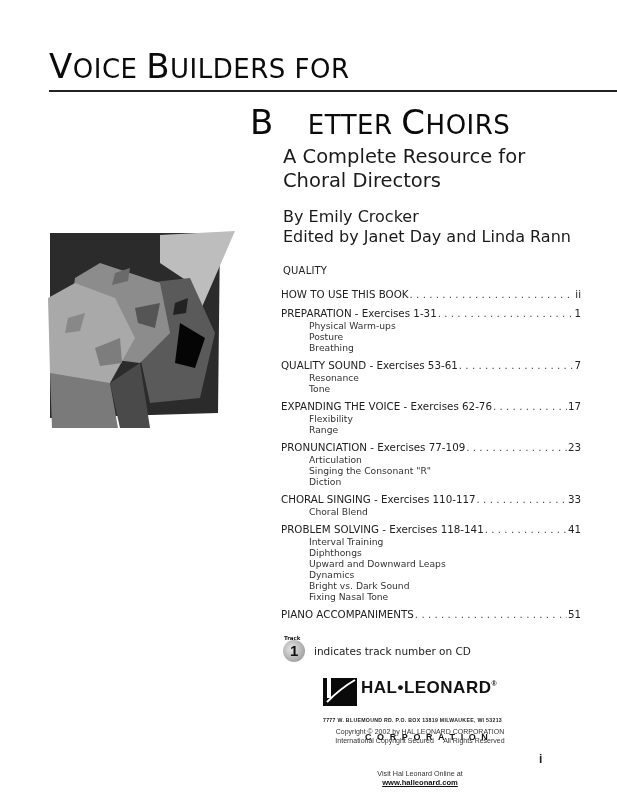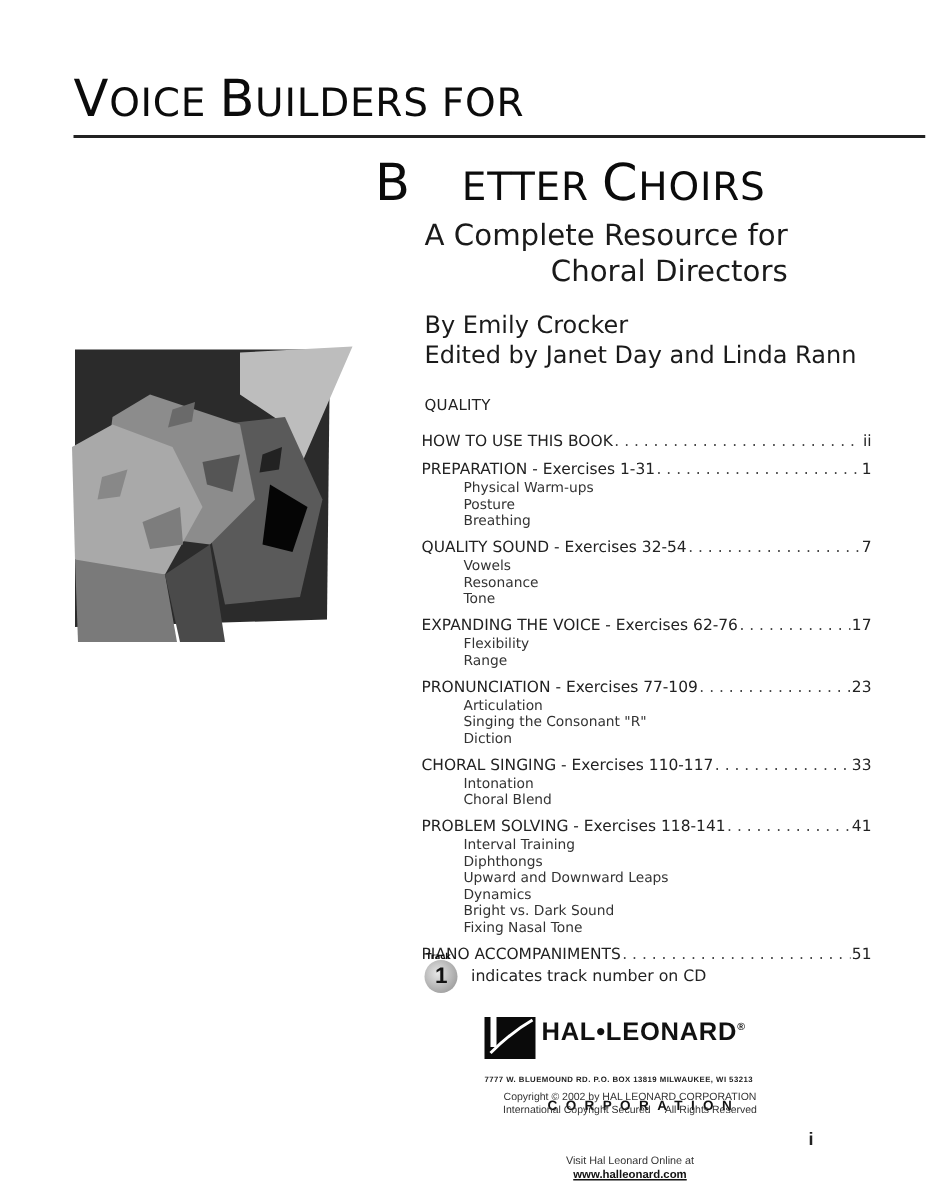--- a/index.html
+++ b/index.html
@@ -3,21 +3,21 @@
 <meta charset="utf-8">
 <style>
   html, body { margin:0; padding:0; }
   body { width:617px; height:800px; background:#ffffff; position:relative; overflow:hidden; color:#111; font-family:"DejaVu Sans", sans-serif; }
   .abs { position:absolute; }
   .title1 { left:49px; top:44px; font-family:"DejaVu Sans", sans-serif; font-weight:normal; font-size:34px; letter-spacing:0.5px; color:#0b0b0b; white-space:nowrap; line-height:44px; }
   .title2 { left:250px; top:100px; font-size:34px; letter-spacing:0.5px; color:#0b0b0b; white-space:nowrap; line-height:44px; }
   .sc-big { font-size:34px; }
   .sc-small { font-size:26px; }
   .rule { left:49px; top:90px; width:568px; height:2px; background:#222; }
-  .subtitle { left:283px; top:145px; font-size:19.5px; line-height:24px; color:#1a1a1a;text-align:right; }
+  .subtitle { left:283px; top:145px; font-size:19.5px; line-height:24px; color:#1a1a1a; }
   .byline { left:283px; top:207px; font-size:16px; line-height:20px; color:#1a1a1a; }
   .contents-label { left:283px; top:265px; font-size:10px; color:#222; letter-spacing:0.2px; }
   .toc { left:281px; top:288px; width:300px; font-size:10.3px; color:#222; }
   .toc-entry { margin-bottom:6px; }
   .toc-line { display:flex; align-items:center; white-space:nowrap; height:13px; line-height:13px; }
   .toc-line .t { flex:0 0 auto; }
   .toc-line .dots { flex:1 1 auto; overflow:hidden; margin:0 1px; letter-spacing:2.4px; color:#444; }
   .toc-line .dots::before { content:". . . . . . . . . . . . . . . . . . . . . . . . . . . . . . . . . . . . . . . . . . . . . . . . . . . . . . . . . . . . ."; letter-spacing:0; }
   .toc-line .p { flex:0 0 auto; }
   .sub { padding-left:28px; font-size:9.2px; line-height:11px; color:#333; }
@@ -87,25 +87,24 @@
         <span class="t">PREPARATION - Exercises 1-31</span>
         <span class="dots"></span>
         <span class="p">1</span>
       </div>
       <div class="sub">Physical Warm-ups</div>
       <div class="sub">Posture</div>
       <div class="sub">Breathing</div>
     </div>
     <div class="toc-entry">
       <div class="toc-line">
-        <span class="t">QUALITY SOUND - Exercises 32-54</span>
+        <span class="t">QUALITY SOUND - Exercises 53-61</span>
         <span class="dots"></span>
         <span class="p">7</span>
       </div>
-      <div class="sub">Vowels</div>
       <div class="sub">Resonance</div>
       <div class="sub">Tone</div>
     </div>
     <div class="toc-entry">
       <div class="toc-line">
         <span class="t">EXPANDING THE VOICE - Exercises 62-76</span>
         <span class="dots"></span>
         <span class="p">17</span>
       </div>
       <div class="sub">Flexibility</div>
@@ -120,21 +119,20 @@
       <div class="sub">Articulation</div>
       <div class="sub">Singing the Consonant "R"</div>
       <div class="sub">Diction</div>
     </div>
     <div class="toc-entry">
       <div class="toc-line">
         <span class="t">CHORAL SINGING - Exercises 110-117</span>
         <span class="dots"></span>
         <span class="p">33</span>
       </div>
-      <div class="sub">Intonation</div>
       <div class="sub">Choral Blend</div>
     </div>
     <div class="toc-entry">
       <div class="toc-line">
         <span class="t">PROBLEM SOLVING - Exercises 118-141</span>
         <span class="dots"></span>
         <span class="p">41</span>
       </div>
       <div class="sub">Interval Training</div>
       <div class="sub">Diphthongs</div>

